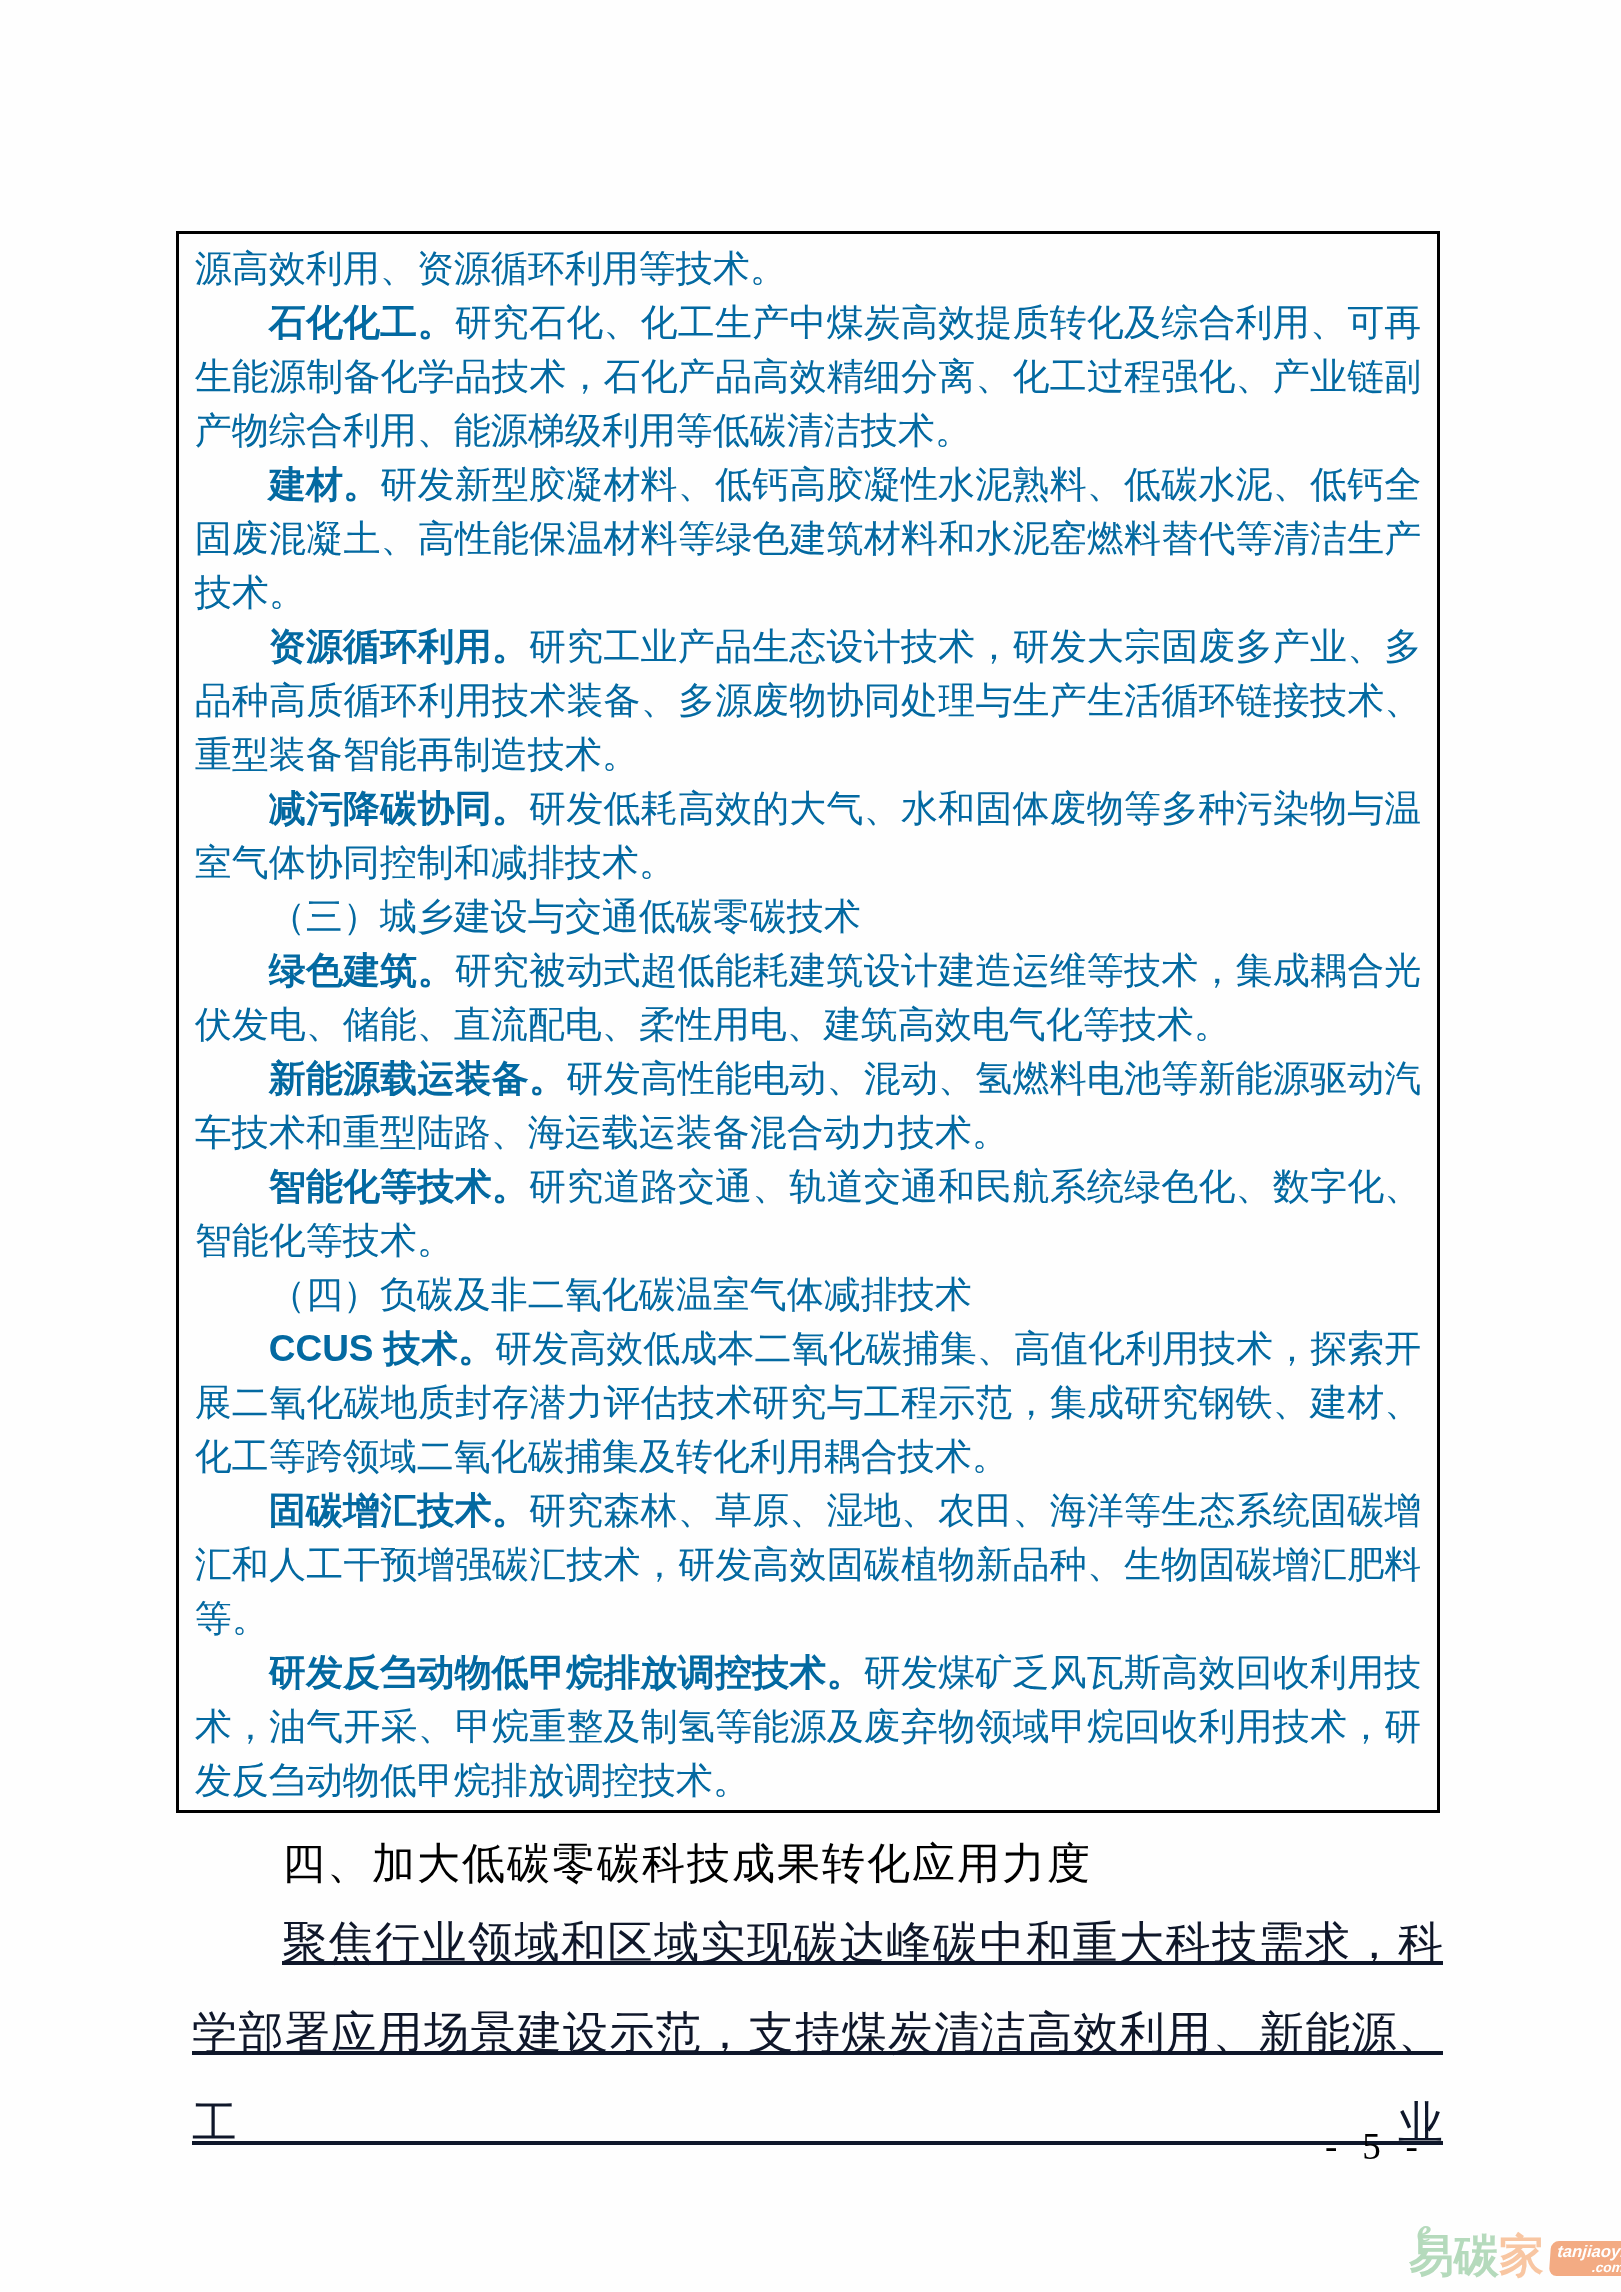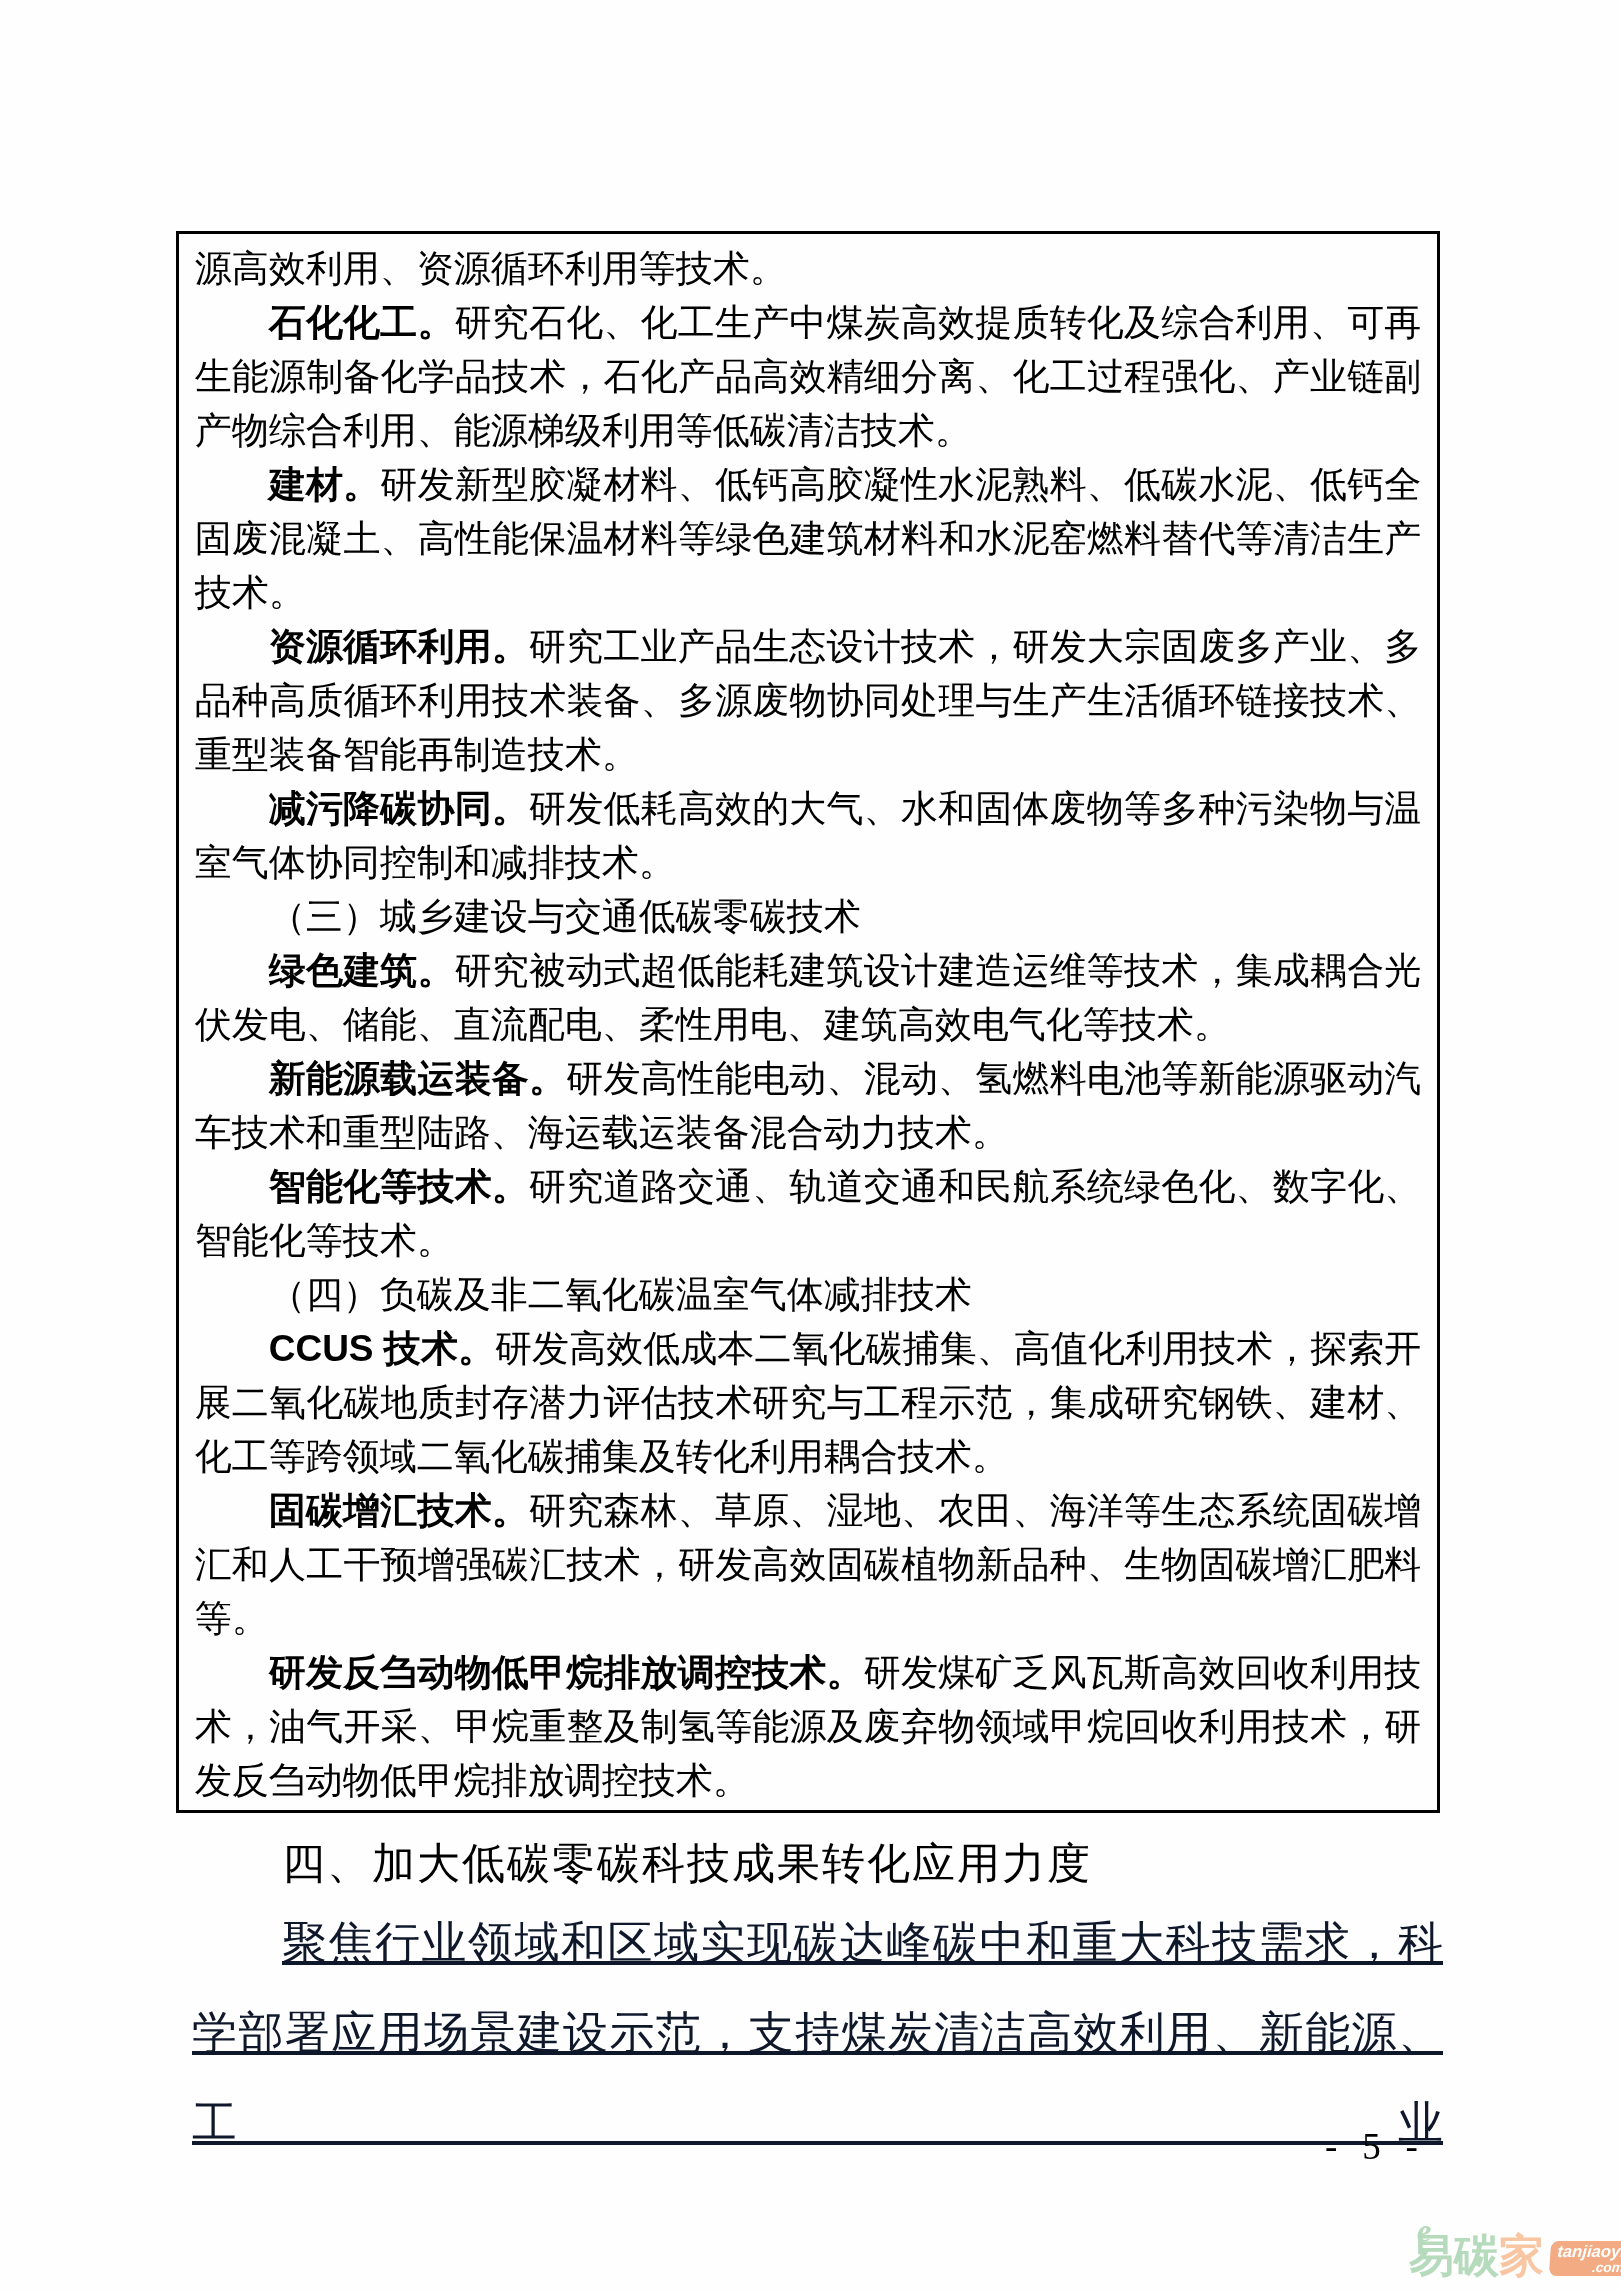--- a/index.html
+++ b/index.html
@@ -27,21 +27,21 @@
     box-sizing: border-box;
     padding: 7.8px 15.7px 0 15.7px;
     overflow: hidden;
     background: #fefefe;
   }
   .para {
     font-family: "Liberation Serif", serif;
     font-size: 37px;
     line-height: 54px;
     text-align: justify;
-    color: #000000;
+    color: #0369a1;
     margin: 0;
   }
   .para.indent { text-indent: 74px; }
   .para .lead {
     font-family: "Liberation Sans", sans-serif;
     font-weight: 700;
   }
   .para.kaiti {
     font-family: "Liberation Serif", serif;
   }

